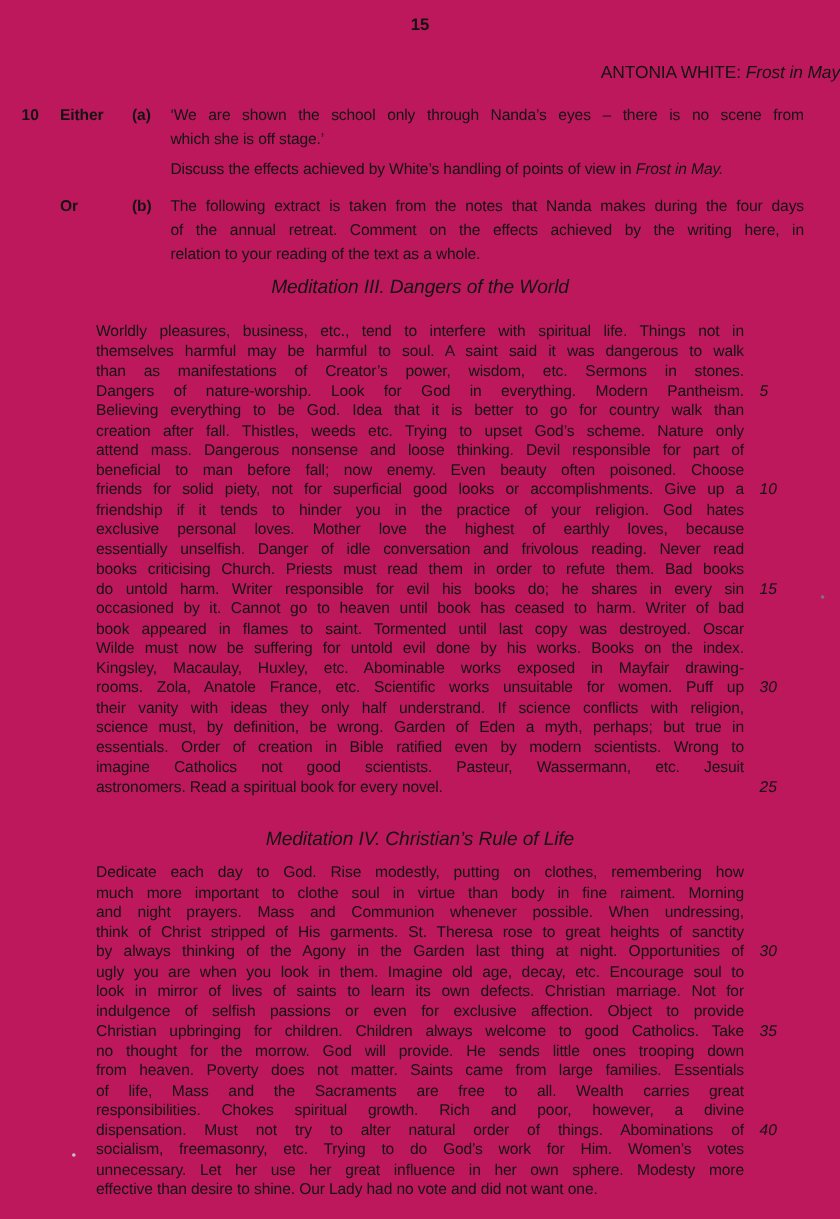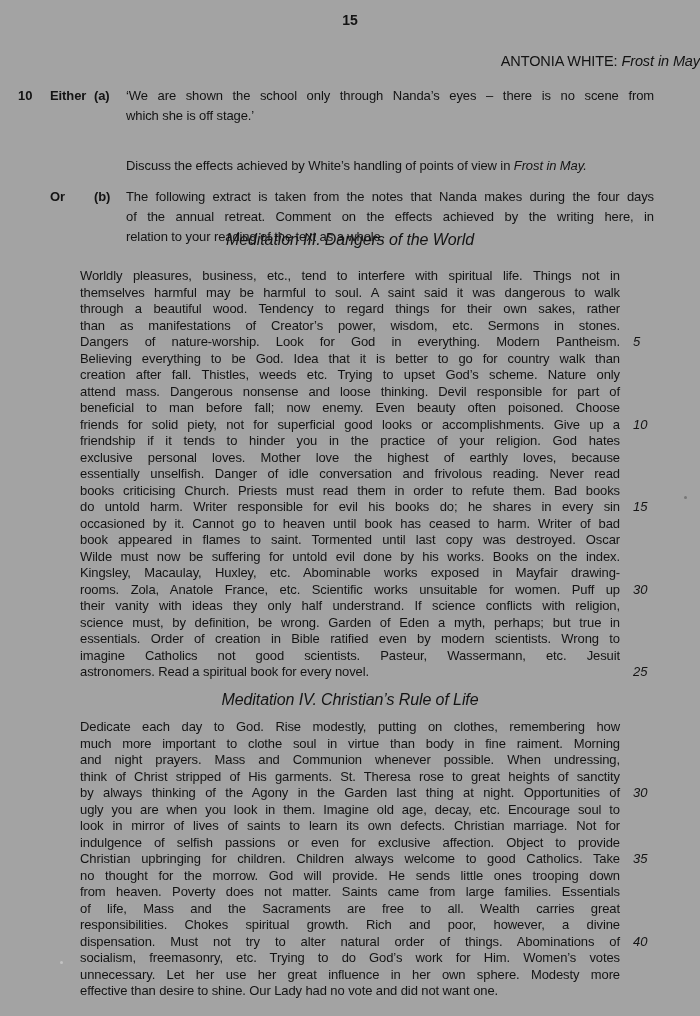--- a/index.html
+++ b/index.html
@@ -1,46 +1,46 @@
 <!DOCTYPE html>
 <html><head>
 <meta charset="utf-8">
 <style>
   html, body { margin: 0; padding: 0; background: #e8e8e8; }
   .page {
     position: relative;
     width: 700px;
     height: 1016px;
     margin: 0 auto;
-    background: #a3a3a3;
+    background: #be185d;
     color: #131313;
     font-family: "Liberation Sans", "DejaVu Sans", sans-serif;
     overflow: hidden;
     letter-spacing: -0.1px;
   }
   .it { font-style: italic; }
 
   .page-number {
     position: absolute; top: 12px; left: 0; width: 700px;
     font-size: 14px; font-weight: bold; text-align: center;
   }
   .work-title {
     position: absolute; top: 53px; left: 0; width: 700px;
     font-size: 14.5px; text-align: right;
   }
 
   .question-block { position: absolute; top: 86px; left: 0; width: 700px; font-size: 13px; line-height: 20px; }
   .qrow { display: flex; align-items: flex-start; }
   .qrow.or-row { margin-top: 11px; }
   .c1 { width: 32px; padding-left: 18px; font-weight: bold; flex: none; box-sizing: content-box; }
-  .c2 { width: 44px; font-weight: bold; flex: none; }
+  .c2 { width: 60px; font-weight: bold; flex: none; }
   .c3 { width: 32px; font-weight: bold; flex: none; }
   .c4 { width: 528px; flex: none; }
   .qline { line-height: 20px; }
-  .task-line { margin-top: 30px; }
+  .task-line { margin-top: 5px; }
 
   .j { text-align: justify; text-align-last: justify; text-justify: inter-word; }
 
   .m-heading {
     position: absolute; left: 80px; width: 540px;
     font-size: 16px; font-style: italic; text-align: center;
   }
   .m3-heading { top: 231px; }
   .m4-heading { top: 691px; }
 
@@ -86,21 +86,20 @@
         <div class="qline">relation to your reading of the text as a whole.</div>
       </div>
     </div>
   </div>
 
   <div class="m-heading m3-heading">Meditation III. Dangers of the World</div>
 
   <div class="extract-para m3-para">
     <div class="xline j"><span>Worldly pleasures, business, etc., tend to interfere with spiritual life. Things not in</span></div>
     <div class="xline j"><span>themselves harmful may be harmful to soul. A saint said it was dangerous to walk</span></div>
-    <div class="xline j"><span>through a beautiful wood. Tendency to regard things for their own sakes, rather</span></div>
     <div class="xline j"><span>than as manifestations of Creator’s power, wisdom, etc. Sermons in stones.</span></div>
     <div class="xline j"><span>Dangers of nature-worship. Look for God in everything. Modern Pantheism.</span><span class="lnum">5</span></div>
     <div class="xline j"><span>Believing everything to be God. Idea that it is better to go for country walk than</span></div>
     <div class="xline j"><span>creation after fall. Thistles, weeds etc. Trying to upset God’s scheme. Nature only</span></div>
     <div class="xline j"><span>attend mass. Dangerous nonsense and loose thinking. Devil responsible for part of</span></div>
     <div class="xline j"><span>beneficial to man before fall; now enemy. Even beauty often poisoned. Choose</span></div>
     <div class="xline j"><span>friends for solid piety, not for superficial good looks or accomplishments. Give up a</span><span class="lnum">10</span></div>
     <div class="xline j"><span>friendship if it tends to hinder you in the practice of your religion. God hates</span></div>
     <div class="xline j"><span>exclusive personal loves. Mother love the highest of earthly loves, because</span></div>
     <div class="xline j"><span>essentially unselfish. Danger of idle conversation and frivolous reading. Never read</span></div>

